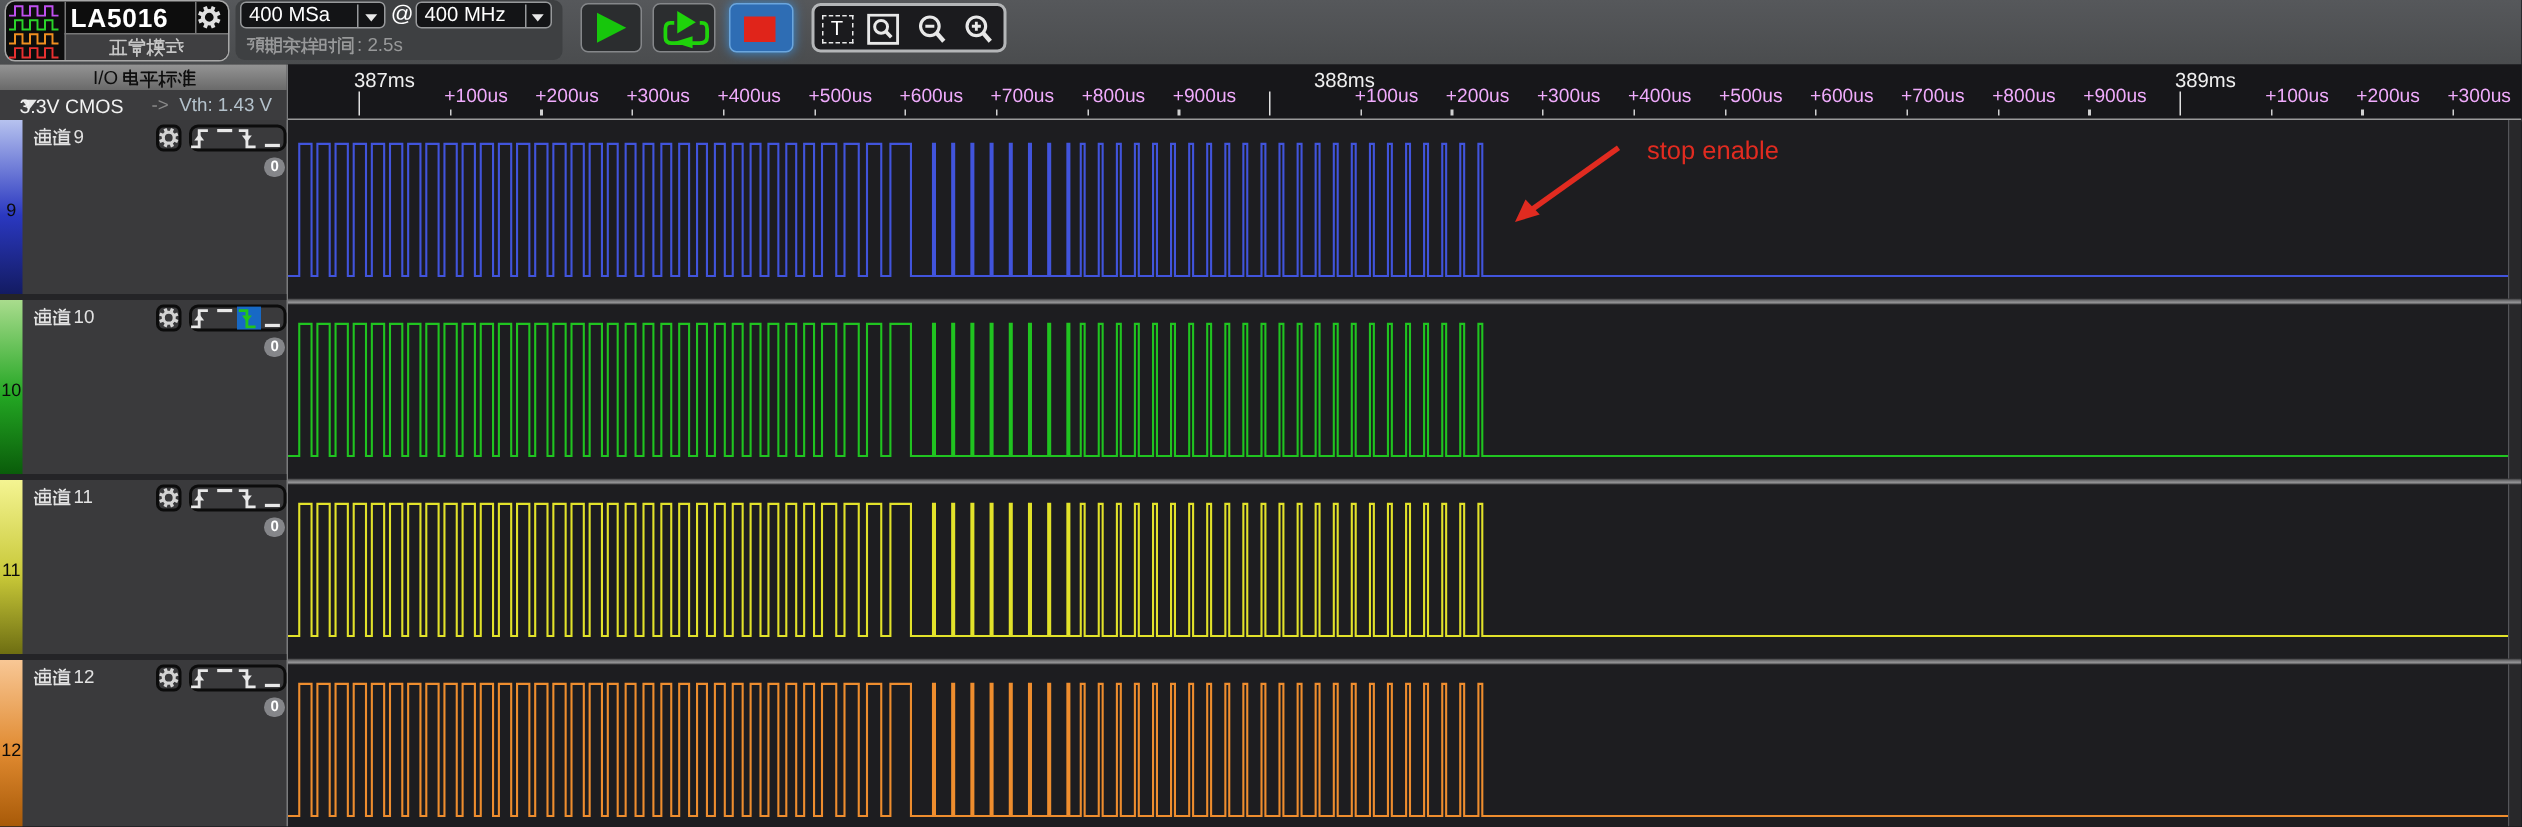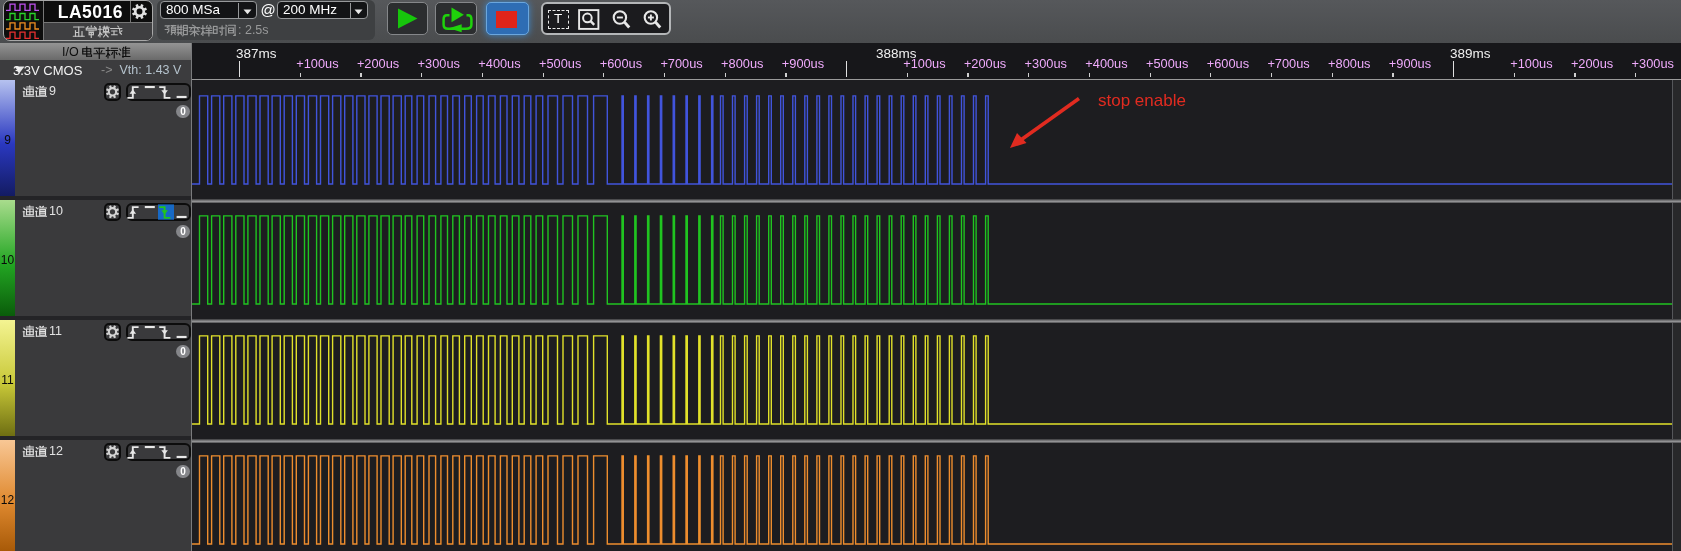--- a/index.html
+++ b/index.html
@@ -116,21 +116,21 @@
     <div style="position:absolute;left:39px;top:20.5px;width:111px;height:20.5px;background:#3f3f41;border-top:1px solid #777"></div>
     <div style="position:absolute;left:39px;top:0;width:1px;height:41px;background:#777"></div>
     <div style="position:absolute;left:126px;top:0;width:1px;height:20.5px;background:#777"></div>
   </div>
 <svg style="position:absolute;left:4px;top:1px" width="36" height="39" viewBox="0 0 36 39">
     <path d="M2 9.4h4v-6.2h5v6.2h5v-6.2h5v6.2h5v-6.2h5v6.2h4" fill="none" stroke="#c050f0" stroke-width="1.3"></path>
     <path d="M2 18.7h4v-6.2h5v6.2h5v-6.2h5v6.2h5v-6.2h5v6.2h4" fill="none" stroke="#2ad42a" stroke-width="1.3"></path>
     <path d="M2 28.0h4v-6.2h5v6.2h5v-6.2h5v6.2h5v-6.2h5v6.2h4" fill="none" stroke="#f09020" stroke-width="1.3"></path>
     <path d="M2 37.300000000000004h4v-6.2h5v6.2h5v-6.2h5v6.2h5v-6.2h5v6.2h4" fill="none" stroke="#e83030" stroke-width="1.3"></path>
   </svg>
-<div style="position:absolute;left:47px;top:1.5px;width:76px;text-align:right;font-size:17.5px;font-weight:bold;color:#fff;letter-spacing:0.5px">LA5016</div>
+<div style="position:absolute;left:47px;top:1.5px;width:76px;text-align:left;font-size:17.5px;font-weight:bold;color:#fff;letter-spacing:0.5px">LA5016</div>
 <svg style="position:absolute;left:131px;top:2.5px" width="17" height="17" viewBox="0 0 17 17">
     <circle cx="8.5" cy="8.5" r="4.22" fill="none" stroke="#e0e0e0" stroke-width="2.6"></circle>
     <line x1="12.74" y1="10.26" x2="15.47" y2="11.39" stroke="#e0e0e0" stroke-width="2.6"></line>
     <line x1="10.26" y1="12.74" x2="11.39" y2="15.47" stroke="#e0e0e0" stroke-width="2.6"></line>
     <line x1="6.74" y1="12.74" x2="5.61" y2="15.47" stroke="#e0e0e0" stroke-width="2.6"></line>
     <line x1="4.26" y1="10.26" x2="1.53" y2="11.39" stroke="#e0e0e0" stroke-width="2.6"></line>
     <line x1="4.26" y1="6.74" x2="1.53" y2="5.61" stroke="#e0e0e0" stroke-width="2.6"></line>
     <line x1="6.74" y1="4.26" x2="5.61" y2="1.53" stroke="#e0e0e0" stroke-width="2.6"></line>
     <line x1="10.26" y1="4.26" x2="11.39" y2="1.53" stroke="#e0e0e0" stroke-width="2.6"></line>
     <line x1="12.74" y1="6.74" x2="15.47" y2="5.61" stroke="#e0e0e0" stroke-width="2.6"></line>
@@ -165,27 +165,27 @@
     <line x1="38.62" y1="3.50" x2="49.88" y2="3.50" stroke="#c6c6c6" stroke-width="1.15" stroke-linecap="round"></line>
     <line x1="47.50" y1="3.50" x2="48.00" y2="7.75" stroke="#c6c6c6" stroke-width="1.15" stroke-linecap="round"></line>
     <line x1="48.00" y1="7.75" x2="49.50" y2="9.25" stroke="#c6c6c6" stroke-width="1.15" stroke-linecap="round"></line>
     <line x1="49.00" y1="6.50" x2="50.00" y2="5.75" stroke="#c6c6c6" stroke-width="1.15" stroke-linecap="round"></line>
     <line x1="39.50" y1="6.00" x2="45.00" y2="6.00" stroke="#c6c6c6" stroke-width="1.15" stroke-linecap="round"></line>
     <line x1="42.00" y1="6.00" x2="42.00" y2="9.50" stroke="#c6c6c6" stroke-width="1.15" stroke-linecap="round"></line>
     <line x1="39.50" y1="9.75" x2="45.25" y2="9.75" stroke="#c6c6c6" stroke-width="1.15" stroke-linecap="round"></line>
   </svg>
 <div style="position:absolute;left:157px;top:0px;width:218px;height:40px;background:#3e4042;border-radius:6px"></div>
 <div style="position:absolute;left:160px;top:1px;width:96.5px;height:18px;background:#131416;border:1.5px solid #97999b;border-radius:4px;box-sizing:border-box"></div>
-<div style="position:absolute;left:166px;top:2.2px;font-size:13.5px;color:#fff">800 MSa</div>
+<div style="position:absolute;left:166px;top:2.2px;font-size:13.5px;color:#fff">400 MSa</div>
 <div style="position:absolute;left:238.0px;top:2.5px;width:1px;height:15px;background:#97999b"></div>
 <svg style="position:absolute;left:241.5px;top:7.5px" width="12" height="7">
     <path d="M1.5 1.5h8l-4 4.8z" fill="#e8e8e8"></path>
   </svg>
 <div style="position:absolute;left:277px;top:1px;width:91px;height:18px;background:#131416;border:1.5px solid #97999b;border-radius:4px;box-sizing:border-box"></div>
-<div style="position:absolute;left:283px;top:2.2px;font-size:13.5px;color:#fff">200 MHz</div>
+<div style="position:absolute;left:283px;top:2.2px;font-size:13.5px;color:#fff">400 MHz</div>
 <div style="position:absolute;left:349.5px;top:2.5px;width:1px;height:15px;background:#97999b"></div>
 <svg style="position:absolute;left:353px;top:7.5px" width="12" height="7">
     <path d="M1.5 1.5h8l-4 4.8z" fill="#e8e8e8"></path>
   </svg>
 <div style="position:absolute;left:260.5px;top:1px;font-size:15px;color:#fff">@</div>
 <svg style="position:absolute;left:164px;top:23.5px" width="74" height="15" viewBox="0 0 74 15">
     <line x1="1.10" y1="1.94" x2="5.90" y2="1.94" stroke="#98999a" stroke-width="1.15" stroke-linecap="round"></line>
     <line x1="4.34" y1="1.94" x2="3.14" y2="3.86" stroke="#98999a" stroke-width="1.15" stroke-linecap="round"></line>
     <line x1="4.82" y1="3.86" x2="4.82" y2="6.98" stroke="#98999a" stroke-width="1.15" stroke-linecap="round"></line>
     <line x1="4.82" y1="6.98" x2="3.38" y2="8.90" stroke="#98999a" stroke-width="1.15" stroke-linecap="round"></line>

